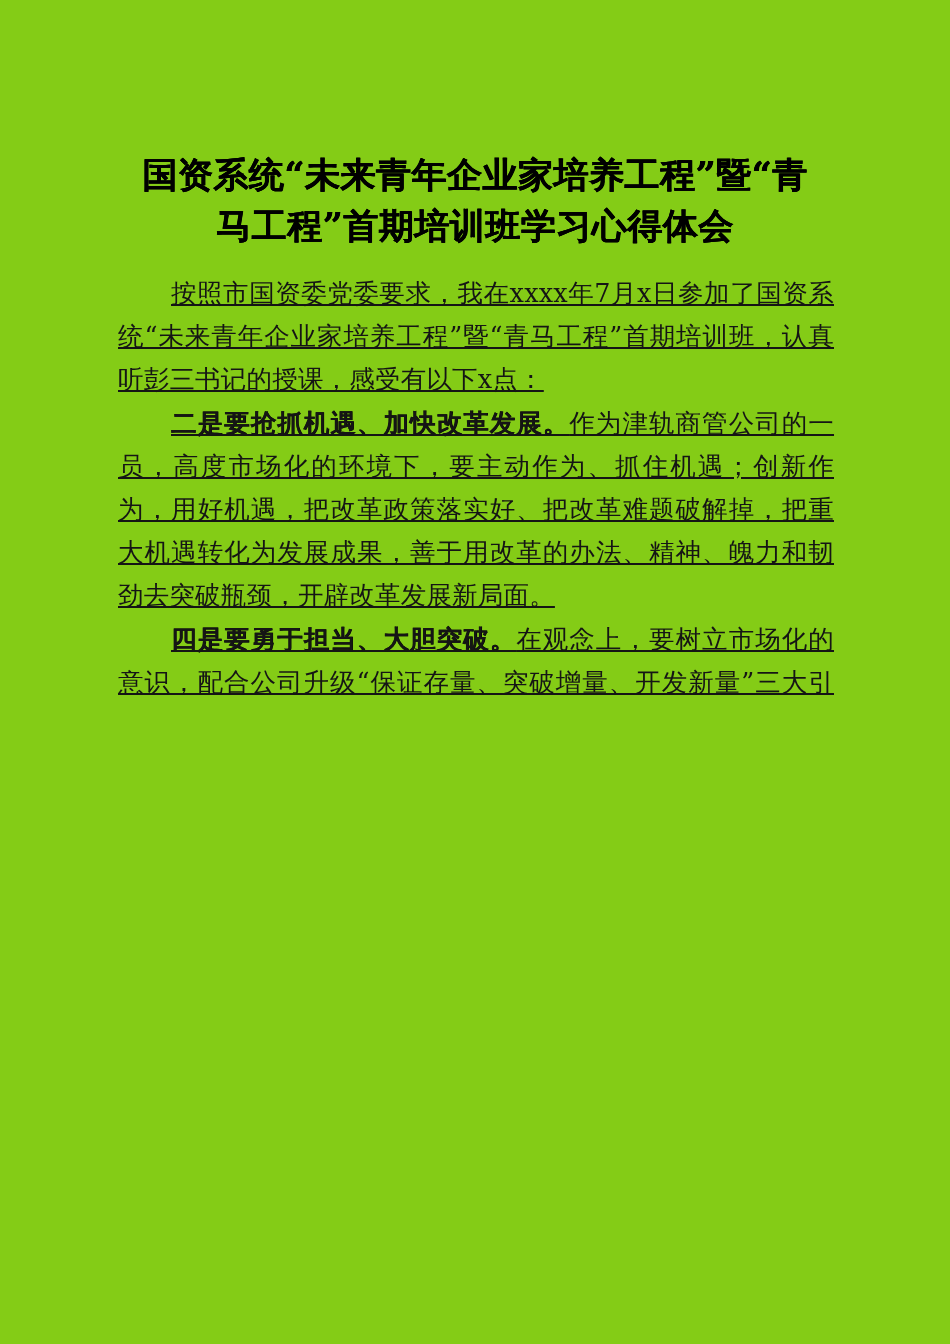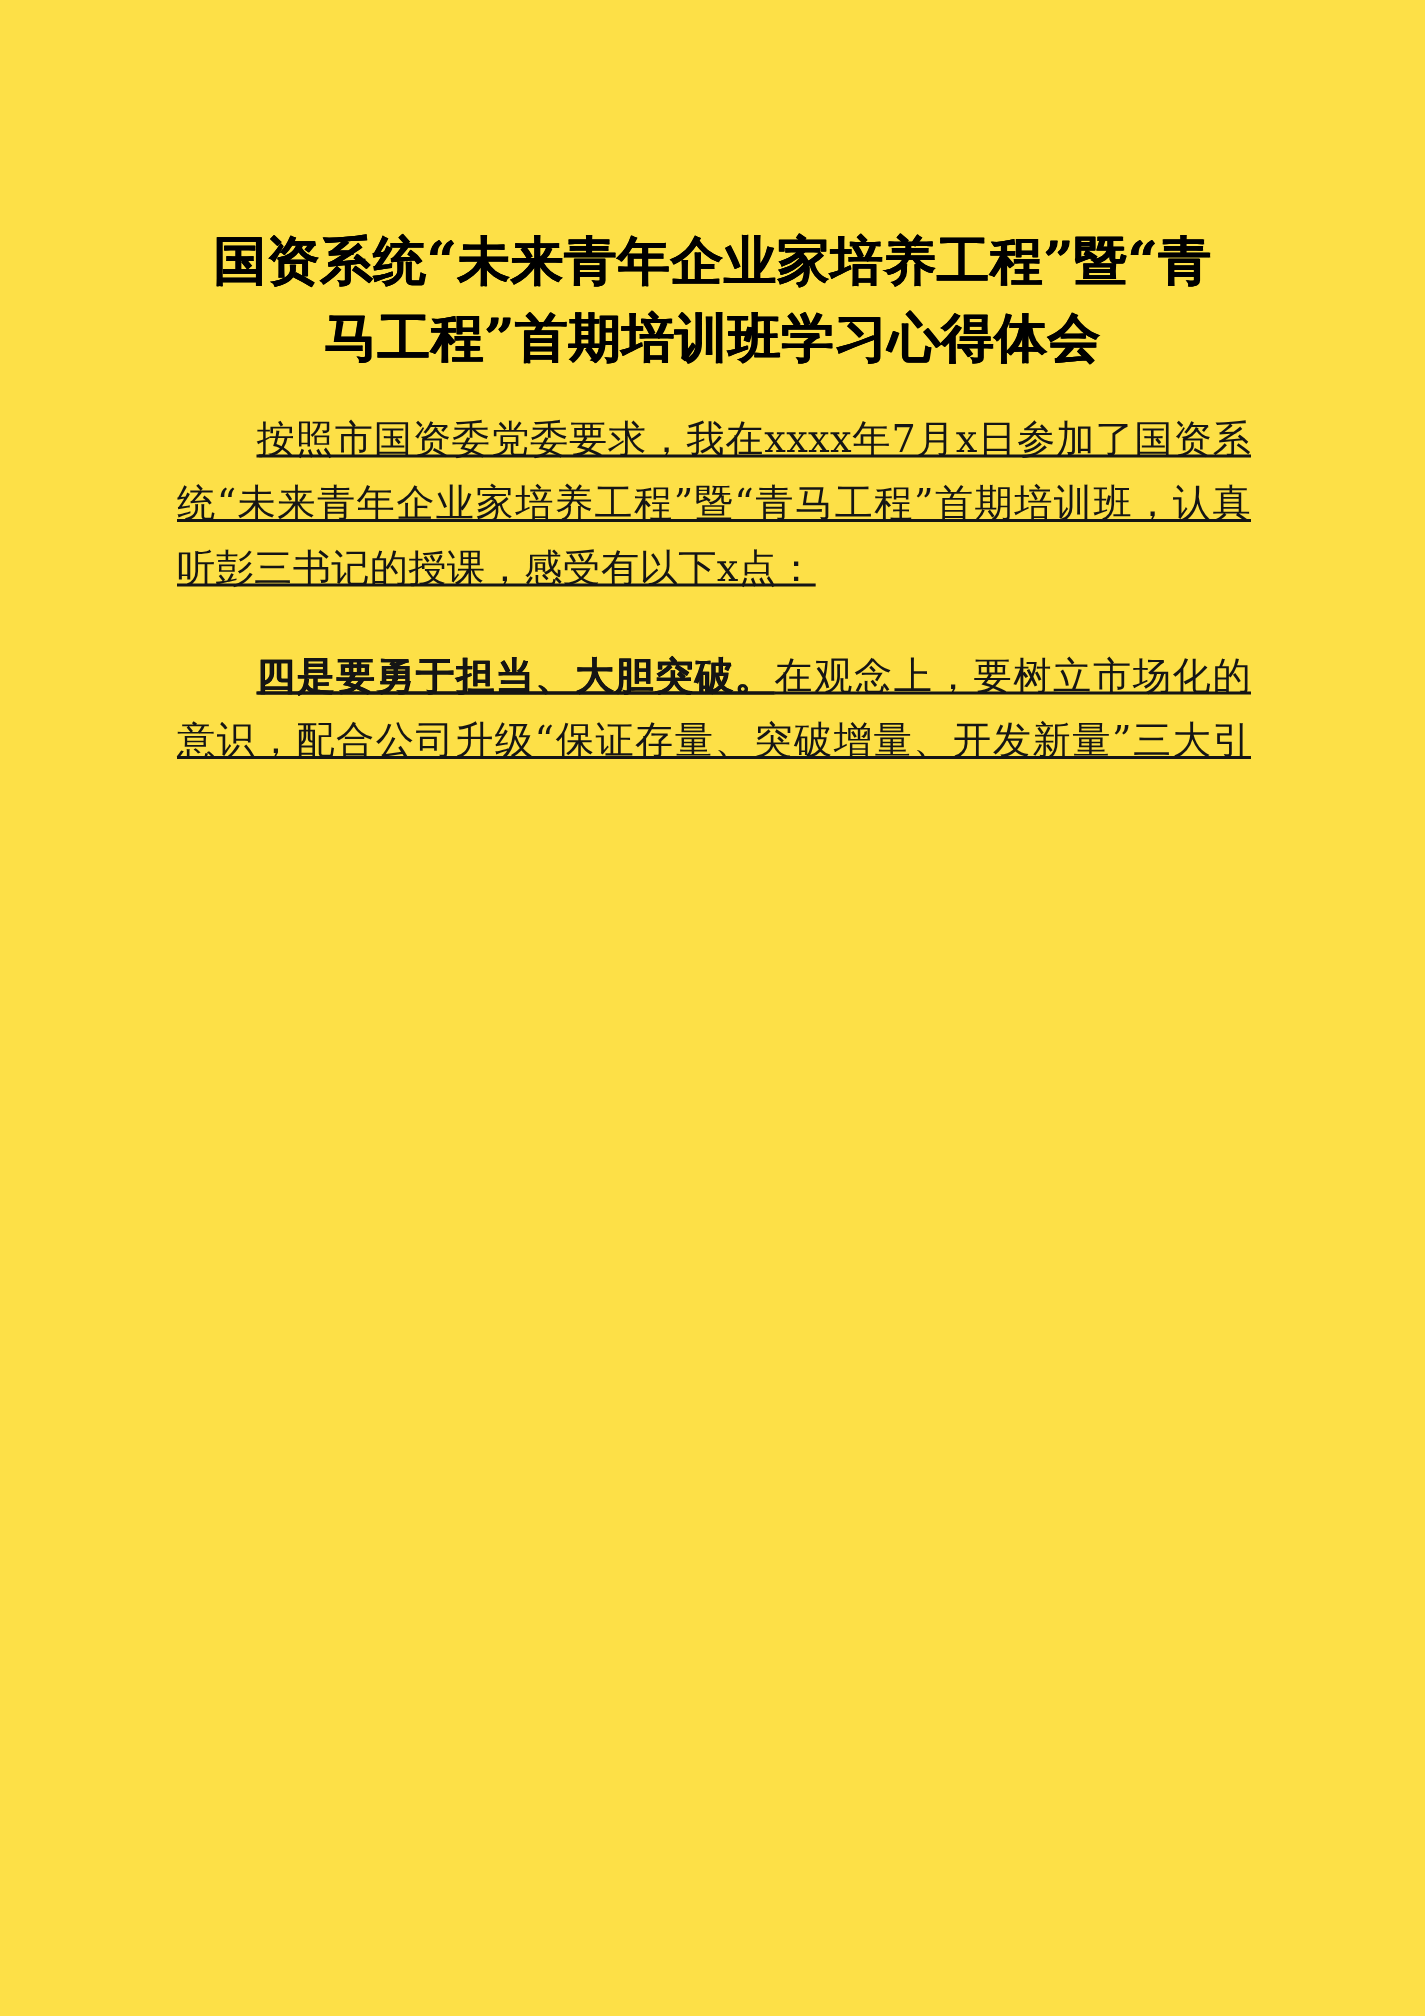--- a/index.html
+++ b/index.html
@@ -17,21 +17,21 @@
     color: #000000;
     -webkit-font-smoothing: antialiased;
   }
 
   .page {
     width: 950px;
     height: 1344px;
     box-sizing: border-box;
     padding: 0;
     position: relative;
-    background: #fde047;
+    background: #84cc16;
   }
 
   
   .doc-title {
     position: absolute;
     left: 112px;
     top: 126px;
     width: 726px;
     text-align: center;
     font-family: "DejaVu Serif", "Liberation Serif", serif;
@@ -67,37 +67,37 @@
   }
 
   .para .lead {
     font-weight: 700;
     text-shadow: 0.35px 0 0 #000;
   }
 
   .para.cut {
     text-align: justify;
     text-align-last: justify;
-    margin-top: 28px;
   }
 </style>
 </head>
 <body>
 
 <div class="page">
 
   <h1 class="doc-title">
     <span>国资系统“未来青年企业家培养工程”暨“青</span><br>
     <span>马工程”首期培训班学习心得体会</span>
   </h1>
 
   <div class="doc-body">
 
     <p class="para"><span>按照市国资委党委要求，我在xxxx年7月x日参加了国资系统“未来青年企业家培养工程”暨“青马工程”首期培训班，认真听彭三书记的授课，感受有以下x点：</span></p>
 
 
+    <p class="para"><span class="lead">二是要抢抓机遇、加快改革发展。</span><span>作为津轨商管公司的一员，高度市场化的环境下，要主动作为、抓住机遇；创新作为，用好机遇，把改革政策落实好、把改革难题破解掉，把重大机遇转化为发展成果，善于用改革的办法、精神、魄力和韧劲去突破瓶颈，开辟改革发展新局面。</span></p>
 
 
     <p class="para cut"><span class="lead">四是要勇于担当、大胆突破。</span><span>在观念上，要树立市场化的意识，配合公司升级“保证存量、突破增量、开发新量”三大引</span></p>
 
   </div>
 
 </div>
 
 </body></html>

